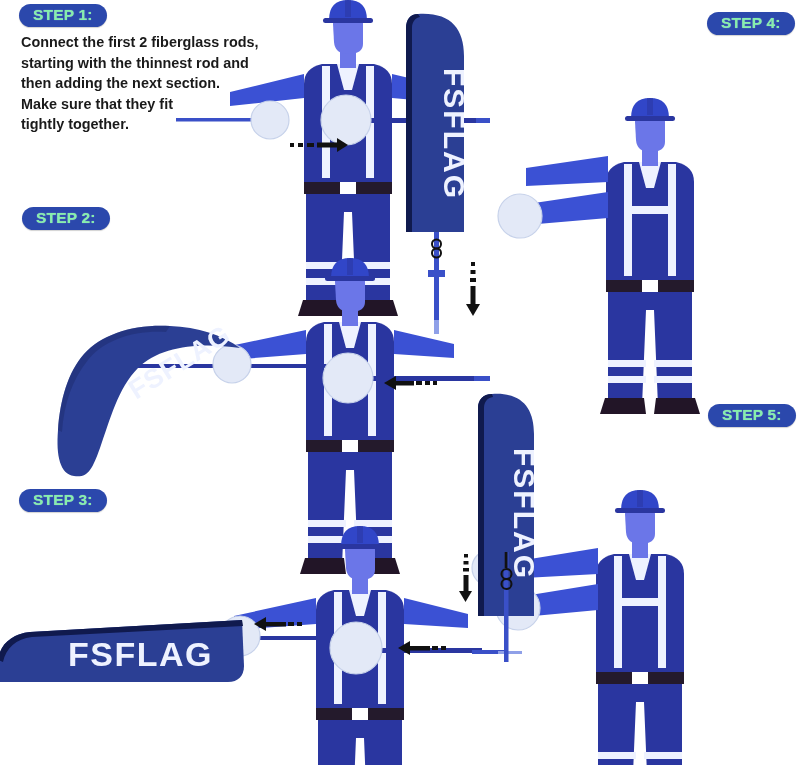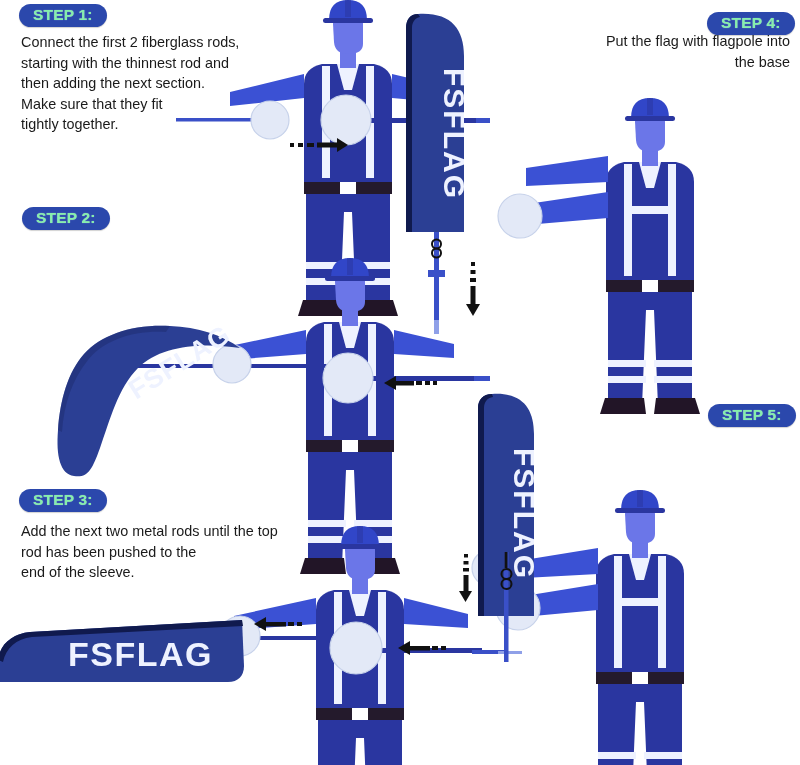--- a/index.html
+++ b/index.html
@@ -47,21 +47,21 @@
     line-height: 20.5px;
     color: #1a1a1a;
     white-space: pre-line;
   }
   .step-text.right {
     text-align: right;
   }
 
   
   #badge1 { left: 19px;  top: 4px; }
-  #text1  { left: 21px;  top: 32px;  width: 300px; }
+  #text1  { left: 21px;  top: 32px;  width: 300px; font-weight: bold; }
 
   #badge2 { left: 22px;  top: 207px; }
   #text2  { left: 22px;  top: 255px; width: 260px; }
 
   #badge3 { left: 19px;  top: 489px; text-align: center; }
   #text3  { left: 21px;  top: 521px; width: 310px; }
 
   #badge4 { left: 707px; top: 12px; }
   #text4  { left: 548px; top: 31px;  width: 242px; }
 
@@ -267,23 +267,18 @@
   <div class="step-badge" id="badge1">STEP 1:</div>
   <div class="step-text" id="text1">Connect the first 2 fiberglass rods,
 starting with the thinnest rod and
 then adding the next section.
 Make sure that they fit
 tightly together.</div>
 
   <div class="step-badge" id="badge2">STEP 2:</div>
 
   <div class="step-badge" id="badge3">STEP 3:</div>
-  <div class="step-text" id="text3">Add the next two metal rods until the top
-rod has been pushed to the
-end of the sleeve.</div>
 
   <div class="step-badge" id="badge4">STEP 4:</div>
-  <div class="step-text right" id="text4">Put the flag with flagpole into
-the base</div>
 
   <div class="step-badge" id="badge5">STEP 5:</div>
 
 </div>
 
 </body></html>

